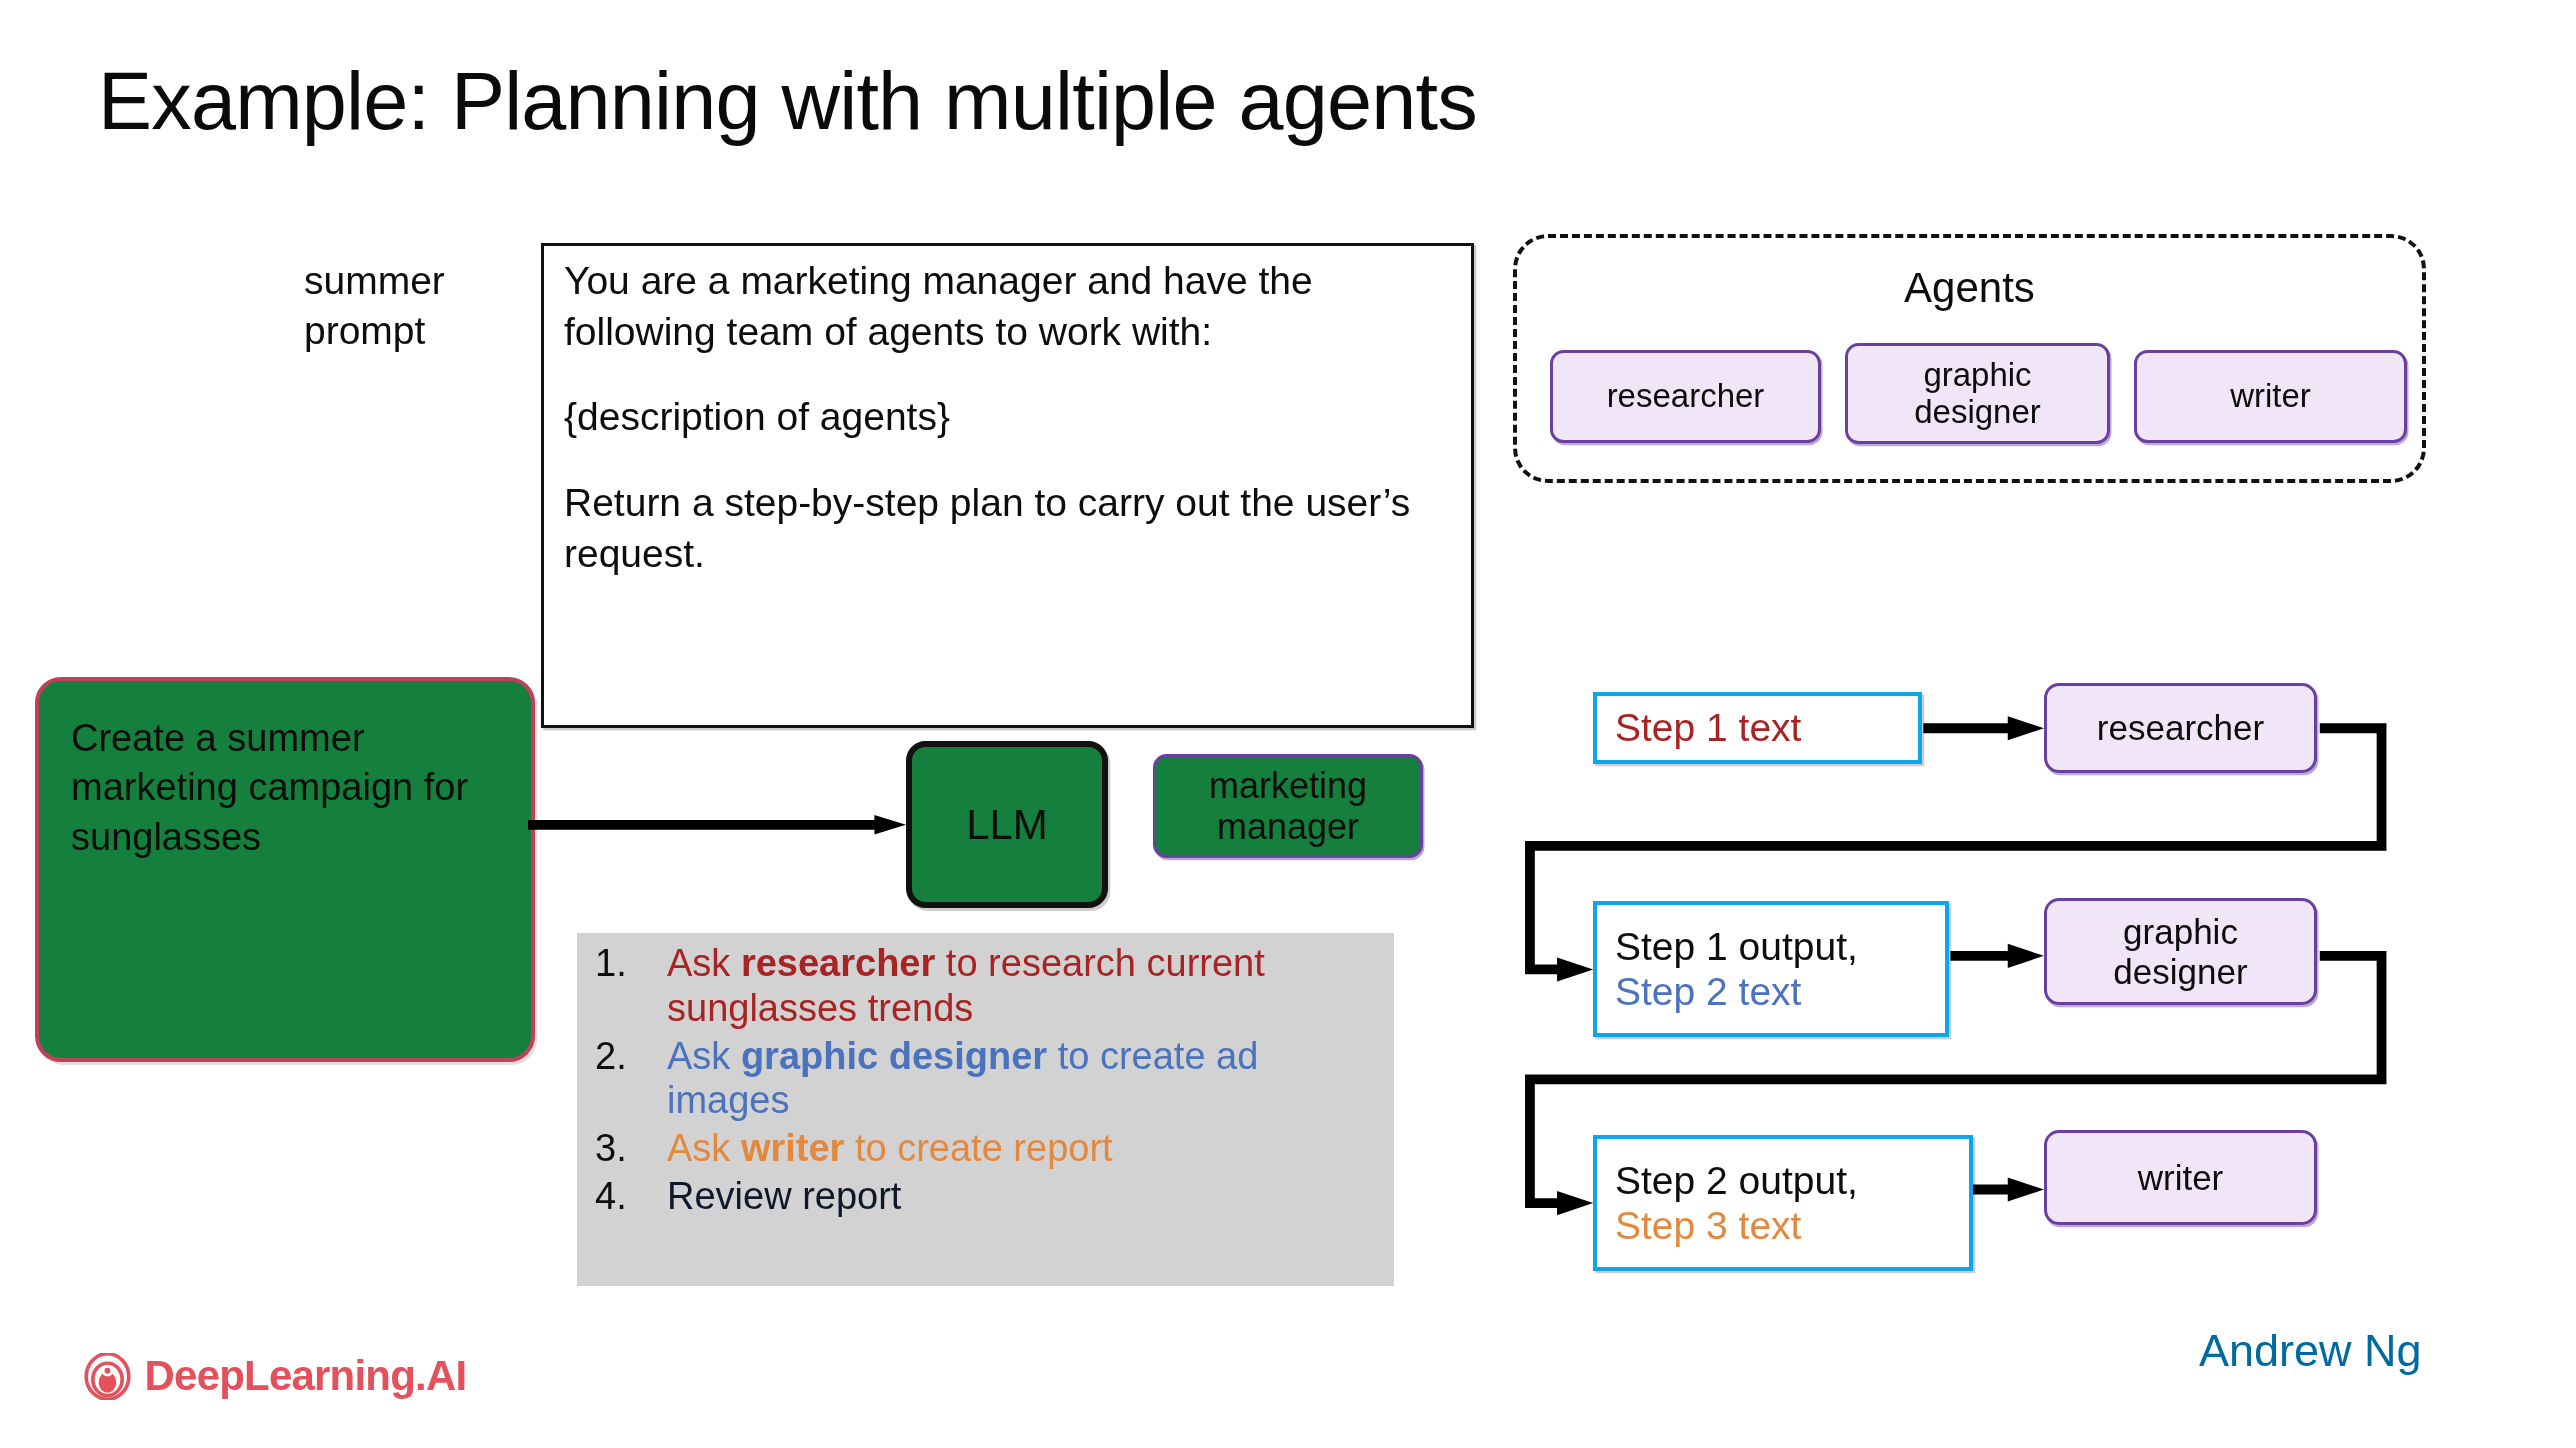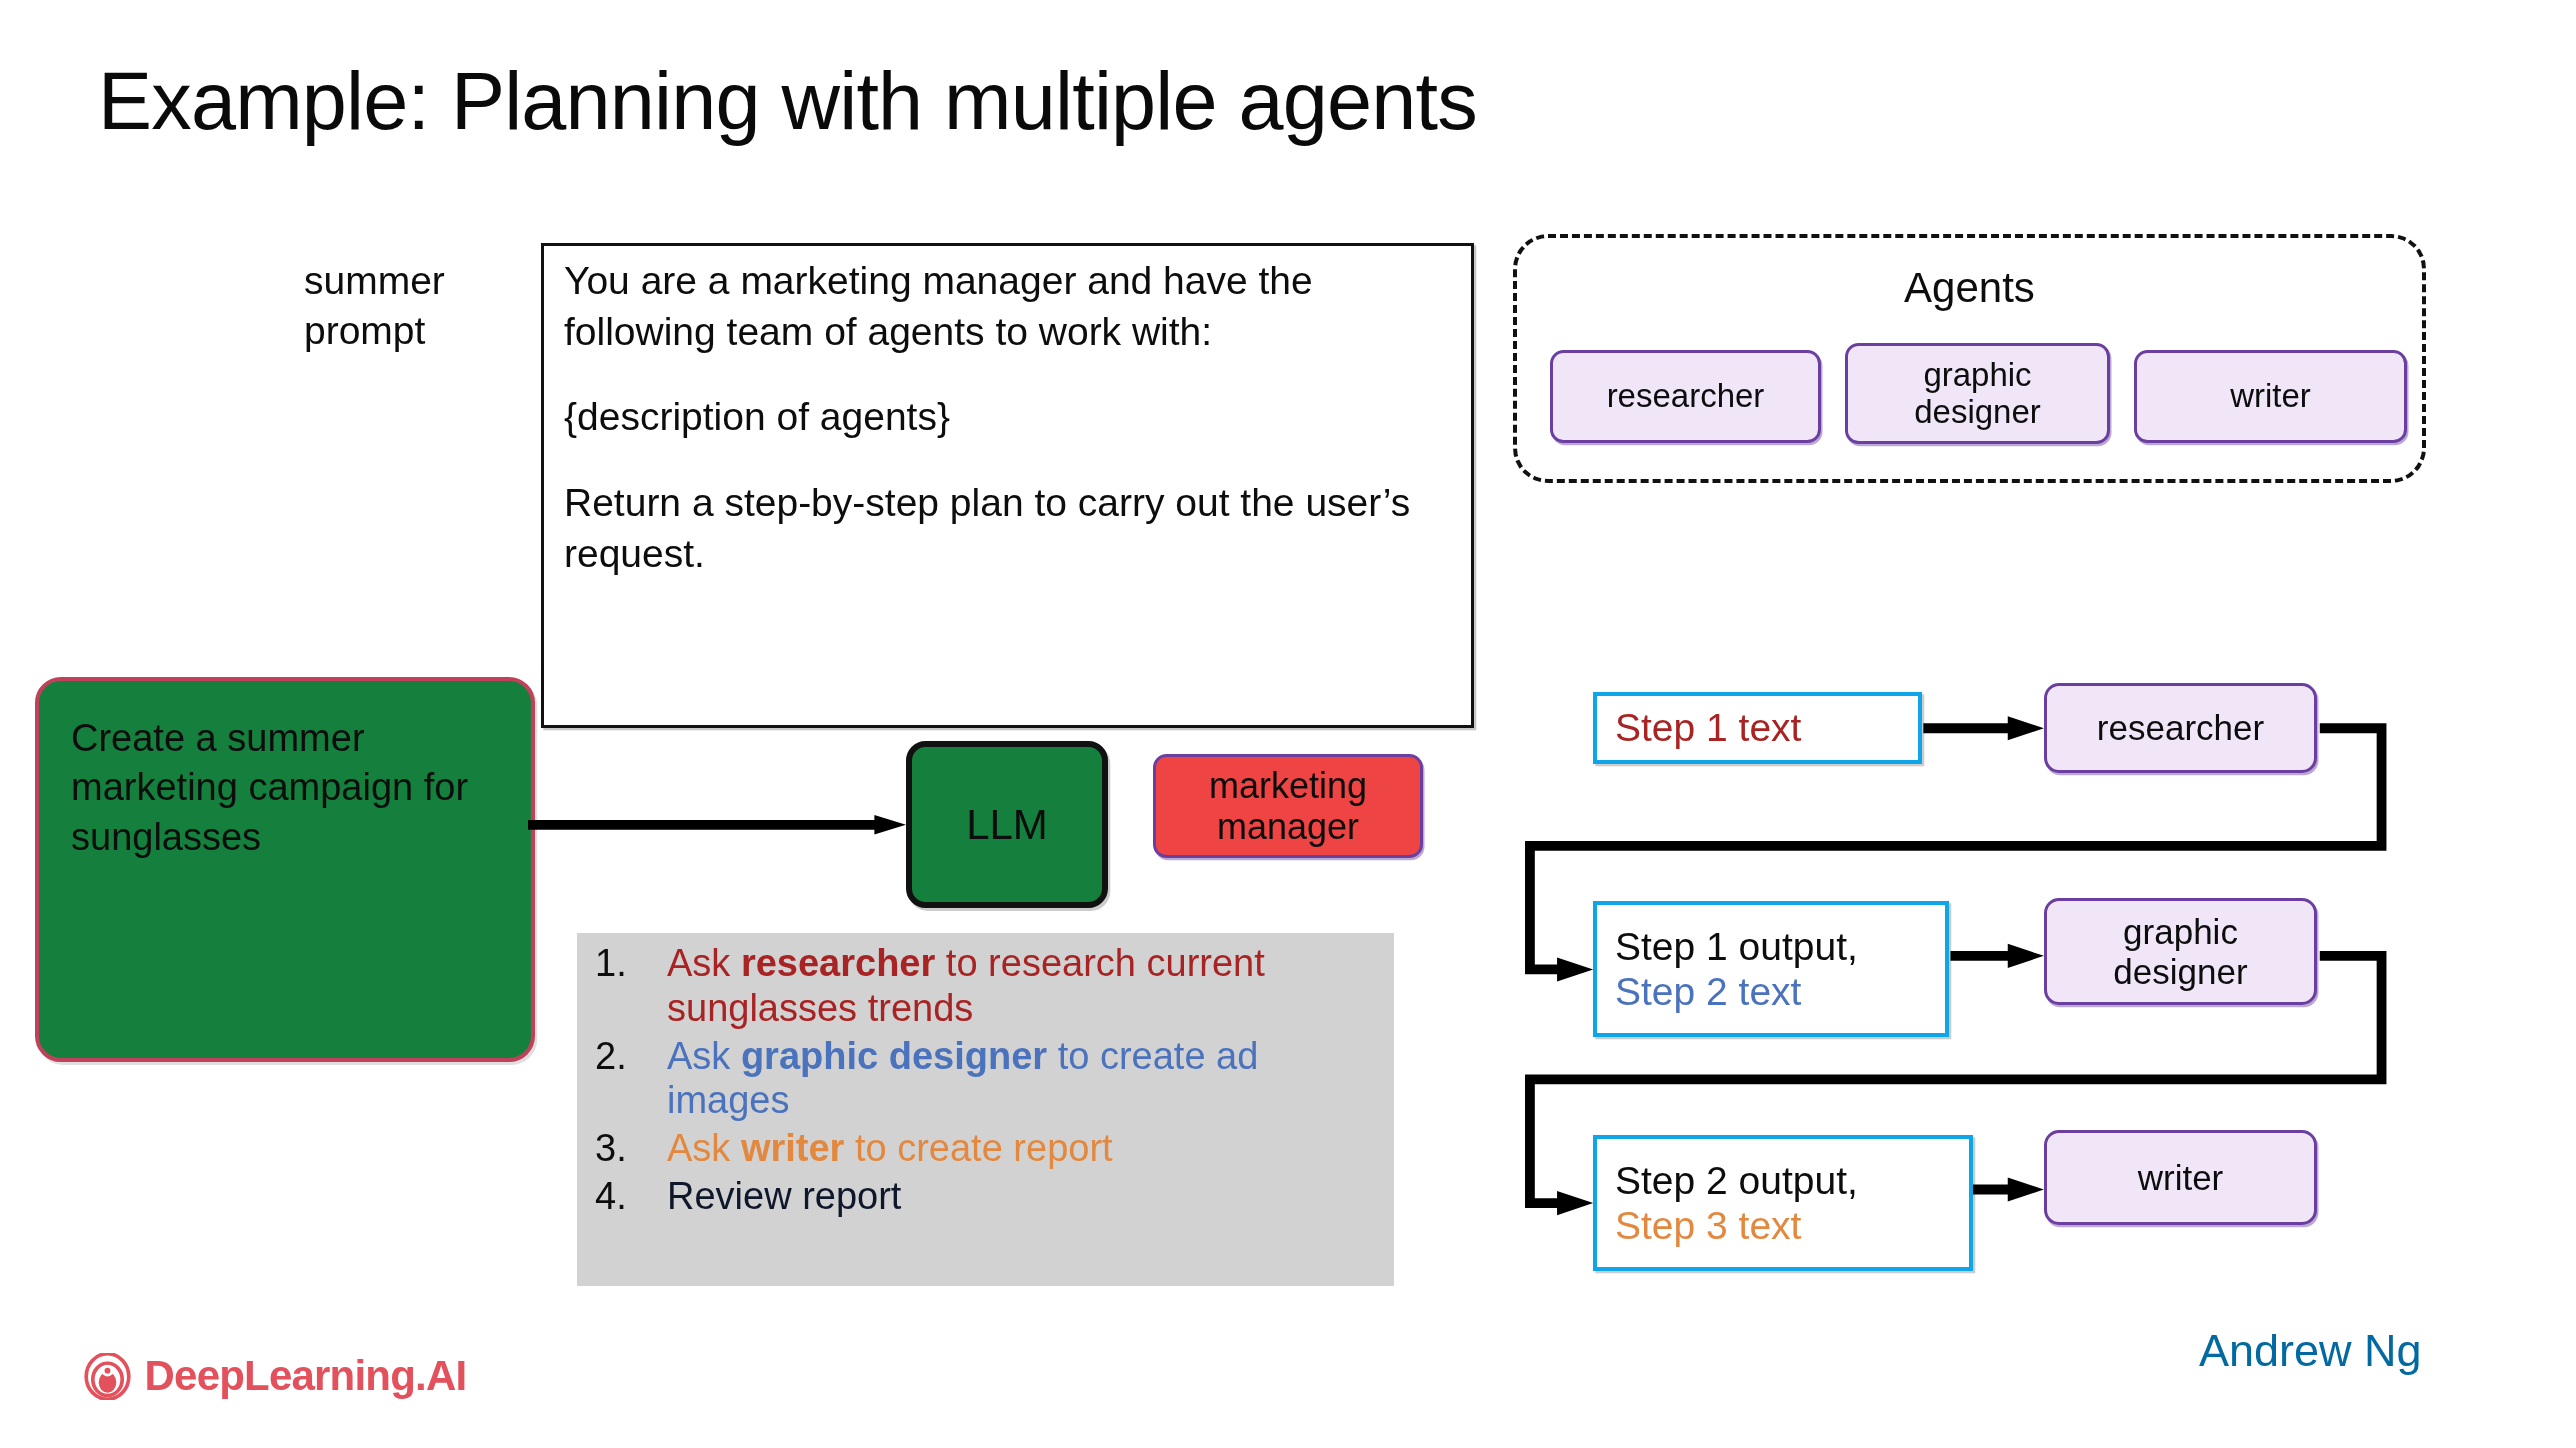--- a/index.html
+++ b/index.html
@@ -76,21 +76,21 @@
     border:6px solid #111; border-radius:19.6px;
     background:#15803d;
     display:flex;align-items:center;justify-content:center;
     font-size:42px;color:#0d0d0d;
     box-shadow:2.3px 3px 0 rgba(0,0,0,.2);
   }
 
   
   #marketing-manager-chip{
     left:1153px; top:754px; width:270px; height:104px;
-    border:3.8px solid #6b3fa0;border-radius:13.6px;background:#ef4444;
+    border:3.8px solid #6b3fa0;border-radius:13.6px;background:#15803d;
     box-shadow:1.5px 2.3px 0 rgba(107,63,160,.45);
     display:flex;align-items:center;justify-content:center;text-align:center;
     font-size:36px;line-height:1.14;color:#0d0d0d;
   }
 
   
   #plan-box{
     left:577px; top:933px; width:817px; height:353px;
     background:#d2d2d2;
   }

